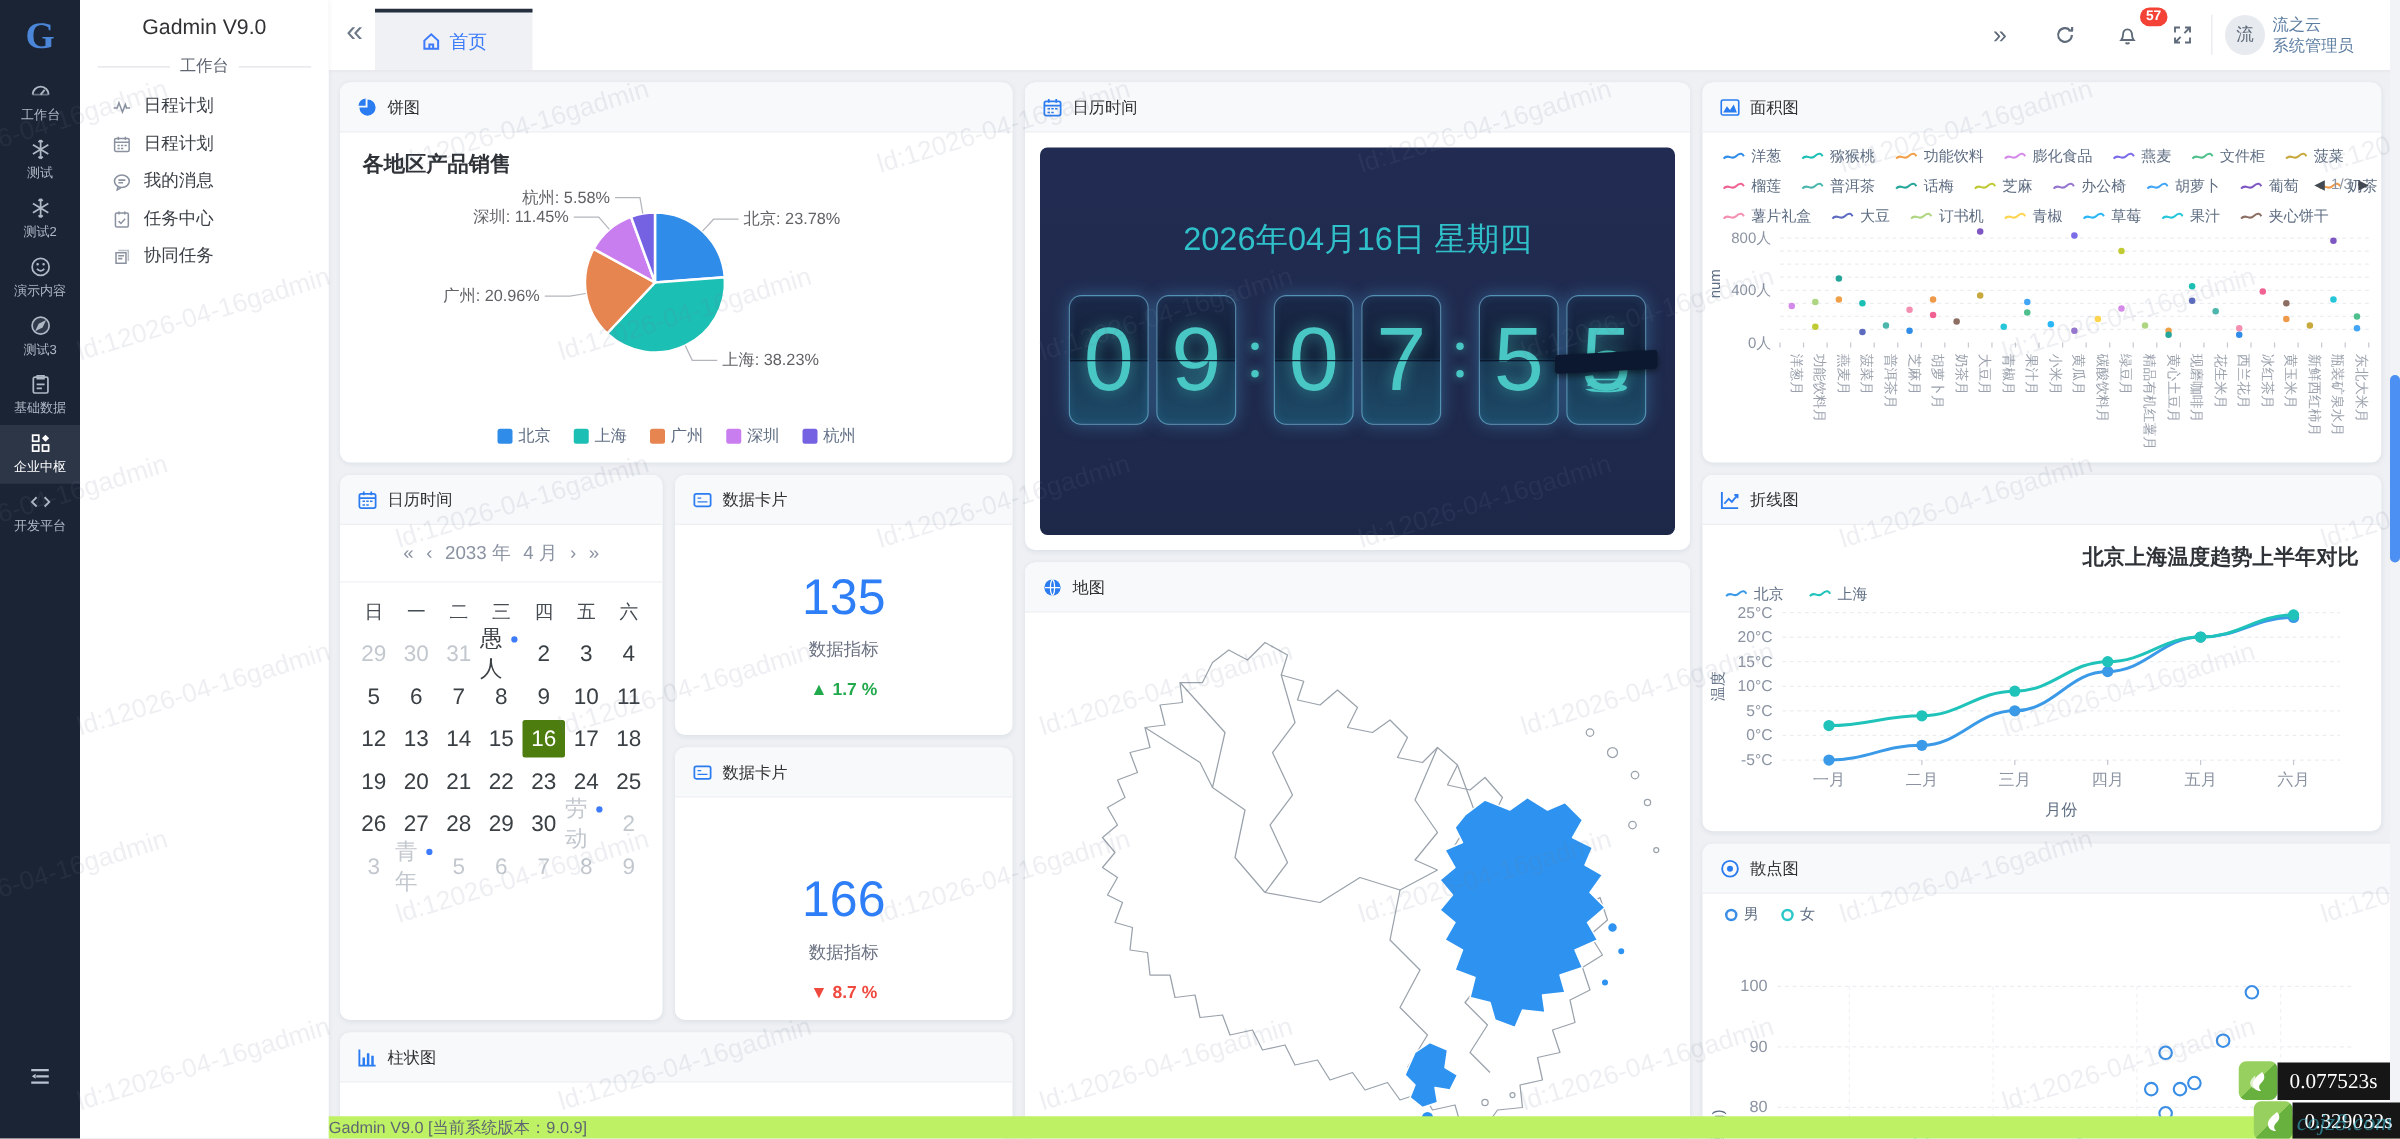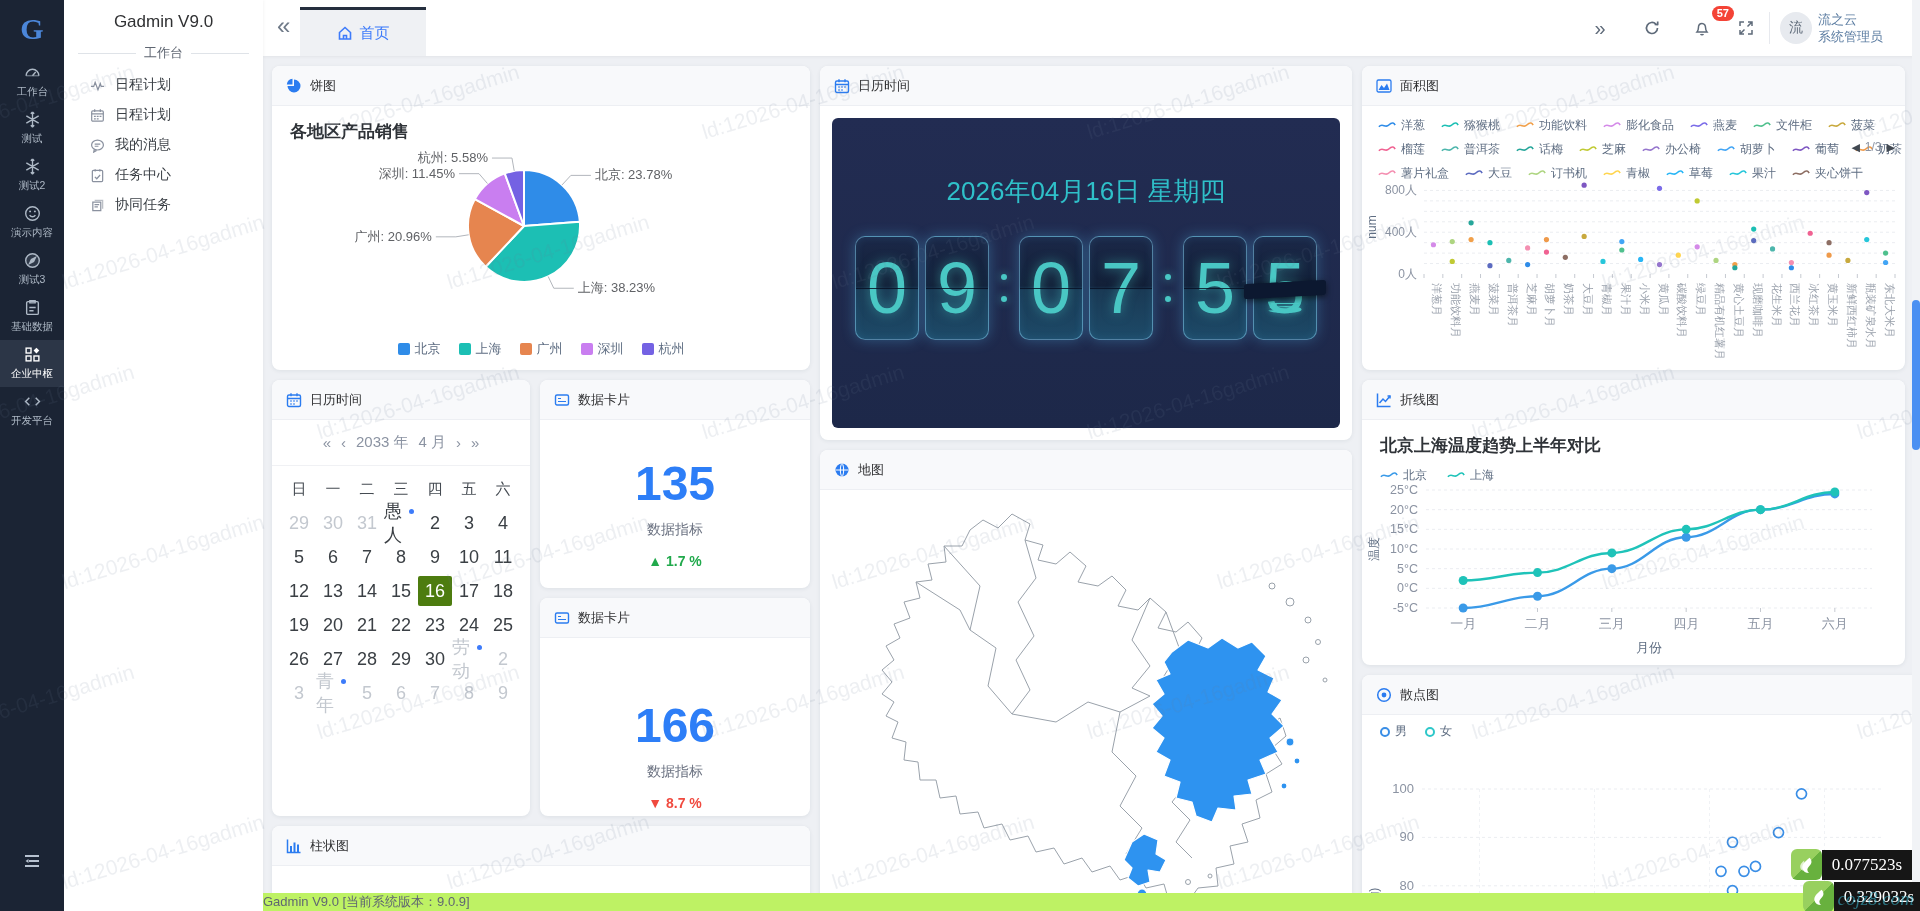--- a/index.html
+++ b/index.html
@@ -56,21 +56,21 @@
     border-bottom:1px solid #edeff3;font-size:13px;color:#303133;}
   .card-h .hic{width:16px;height:16px;color:#2b7cf0;}
   .chart-title{padding:14px 18px 0;font-size:17px;font-weight:bold;color:#2f3338;}
   #card-pie{left:272px;top:66px;width:538px;height:304px;}
   #card-clock{left:820px;top:66px;width:532px;height:374px;}
   #card-area{left:1362px;top:66px;width:543px;height:304px;}
   #card-cal{left:272px;top:380px;width:258px;height:436px;}
   #card-dc1{left:540px;top:380px;width:270px;height:208px;}
   #card-dc2{left:540px;top:598px;width:270px;height:218px;}
   #card-map{left:820px;top:450px;width:532px;height:461px;}
-  #card-line{left:1362px;top:380px;width:543px;height:285px;}
+  #card-line{left:1362px;top:380px;width:543px;height:285px;text-align:right;}
   #card-scatter{left:1362px;top:675px;width:641px;height:236px;}
   #card-bar{left:272px;top:826px;width:538px;height:85px;}
   
   .clock-panel{position:absolute;left:12px;top:52px;right:12px;bottom:12px;border-radius:6px;
     background:linear-gradient(180deg,#222c52,#1d2849);}
   .clock-date{position:absolute;left:0;right:0;top:56px;text-align:center;font-size:26px;color:#2fc0c9;}
   .clock-row{position:absolute;left:0;right:0;top:118px;display:flex;justify-content:center;align-items:center;}
   .digit{position:relative;width:64px;height:104px;margin:0 3px;border-radius:10px;
     border:1px solid rgba(140,220,255,.5);
     background:linear-gradient(180deg,#1b2848 0%,#122038 48%,#1a3a55 52%,#1d4a68 100%);
@@ -91,21 +91,21 @@
   .cal-nav .yr{color:#8b93a2;}
   .cal-grid{display:grid;grid-template-columns:repeat(7,1fr);padding:8px 10px;row-gap:4px;}
   .cal-cell{position:relative;height:30px;display:flex;align-items:center;justify-content:center;
     font-size:18px;color:#3b4045;cursor:pointer;}
   .cal-cell.hd{color:#454b52;font-size:15px;cursor:default;}
   .cal-cell.muted{color:#c3c8cf;}
   .cal-cell.sel{background:#4d7c0f;color:#fff;border-radius:2px;}
   .cal-cell .dot{position:absolute;top:1px;right:4px;width:5px;height:5px;border-radius:50%;background:#3d7bfa;}
   
   .dc-body{display:flex;flex-direction:column;align-items:center;}
-  .dc-num{margin-top:36px;font-size:48px;font-weight:bold;color:#2d7ef7;}
+  .dc-num{margin-top:36px;font-size:40px;font-weight:normal;color:#2d7ef7;}
   .dc-lab{margin-top:10px;font-size:14px;color:#6a7180;}
   .dc-tr{margin-top:14px;font-size:14px;font-weight:bold;}
   .dc-tr.up{color:#21a94c;} .dc-tr.down{color:#f04a3f;}
   
   .lg-row{display:flex;align-items:center;gap:16px;flex-wrap:nowrap;padding:0 4px;margin-top:7px;}
   .lg-it{display:flex;align-items:center;gap:5px;font-size:12px;color:#5e6d82;cursor:pointer;white-space:nowrap;}
   .lg-sq{width:12px;height:12px;border-radius:2px;display:inline-block;}
   .pie-legend{position:absolute;left:0;right:0;bottom:12px;display:flex;justify-content:center;gap:18px;}
   .pie-legend .lg-it{font-size:13px;}
   .area-lg{position:relative;padding:4px 12px 0;}

